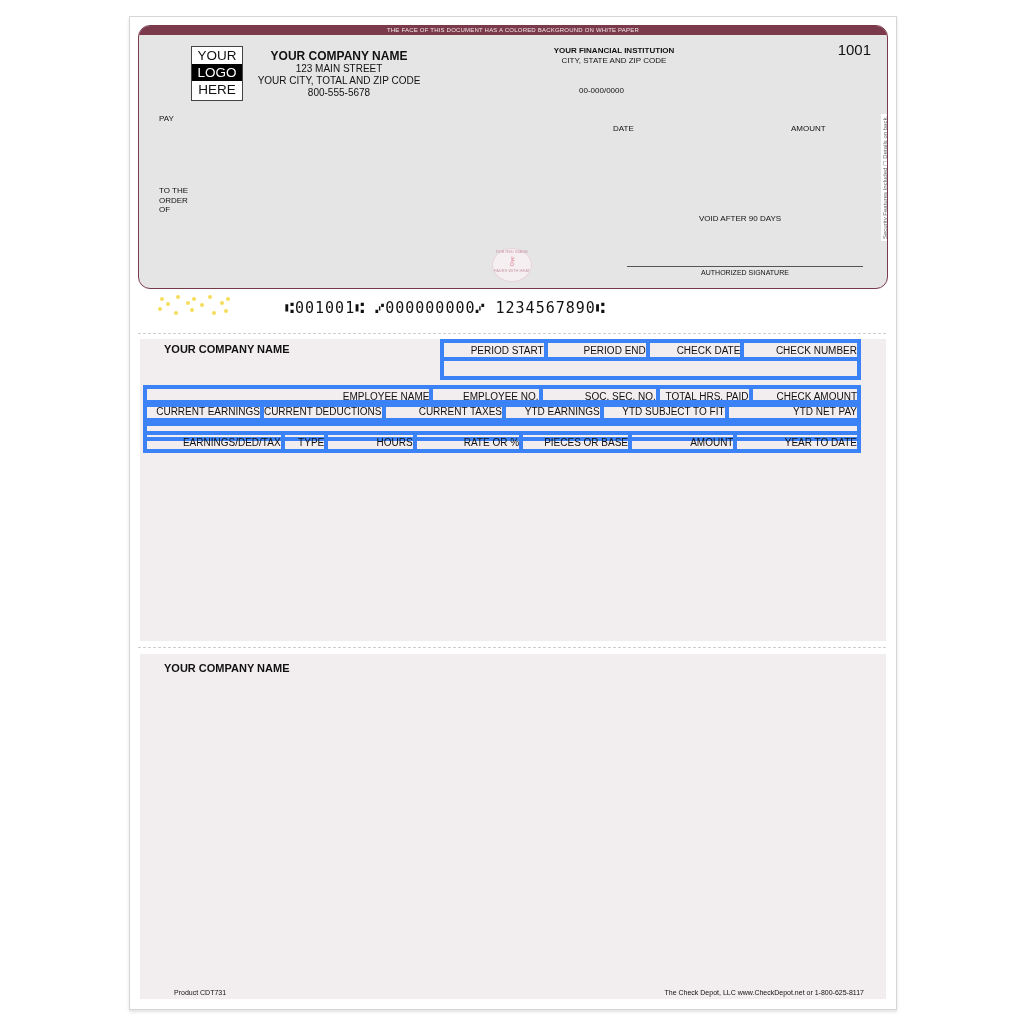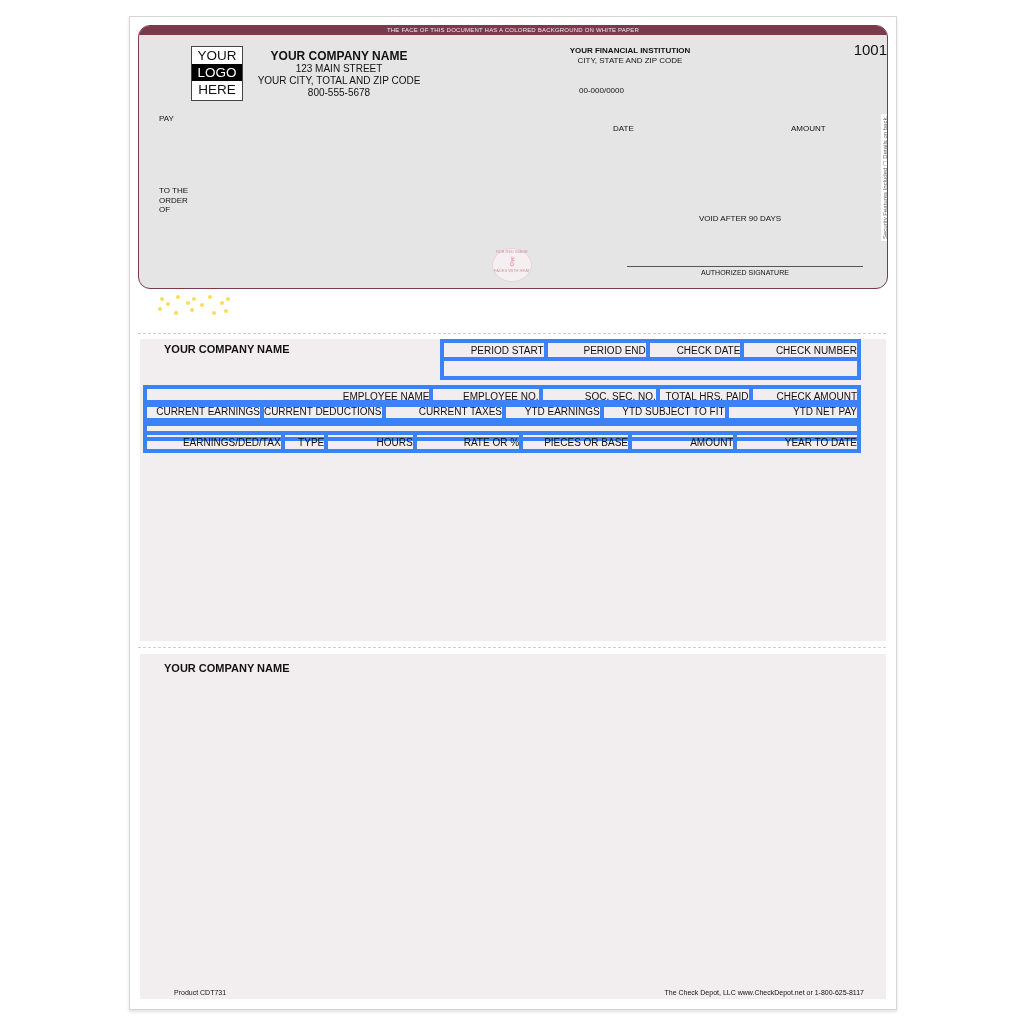--- a/index.html
+++ b/index.html
@@ -24,24 +24,24 @@
   }
   .abs { position: absolute; }
   .logo {
     position: absolute; left: 52px; top: 20px; width: 50px; height: 53px;
     border: 1px solid #444; background: #fff; text-align: center;
     font-size: 13.5px; line-height: 17px; font-weight: normal;
   }
   .logo .mid { background: #000; color: #fff; }
   .company { left: 105px; top: 23px; width: 190px; text-align: center; font-size: 10px; line-height: 12px; }
   .company .name { font-size: 12px; font-weight: bold; line-height: 14px; }
-  .bank { left: 406px; top: 20px; width: 170px; text-align: center; font-size: 8px; line-height: 10px; }
+  .bank { left: 390px; top: 20px; width: 170px; text-align: center; font-size: 8px; line-height: 10px; }
   .bank .name { font-weight: bold; }
   .routing { left: 440px; top: 60px; font-size: 8px; }
-  .checknum { right: 0; top: 15px; font-size: 15px; }
+  .checknum { right: 16px; top: 15px; font-size: 15px; }
   .lbl { font-size: 8px; line-height: 9.5px; }
   .sigline { left: 488px; top: 240px; width: 236px; border-top: 1px solid #555; }
   .siglabel { left: 488px; top: 243px; width: 236px; text-align: center; font-size: 7px; }
   .seal {
     left: 353px; top: 222px; width: 38px; height: 32px; border-radius: 50%;
     border: 1px solid #e5d5da; background: #f6eff1; color: #c89aa5; font-size: 4px; text-align: center;
   }
   .seal .key { font-size: 12px; line-height: 14px; color: #e7a8b6; }
   .side-text {
     position: absolute; left: 742px; top: 215px; transform-origin: left top; transform: rotate(-90deg);
@@ -126,20 +126,21 @@
       <span style="left:30px; top:6px;"></span>
     <span style="left:36px; top:2px;"></span>
       <span style="left:34px; top:13px;"></span>
     <span style="left:44px; top:8px;"></span>
       <span style="left:52px; top:0px;"></span>
     <span style="left:56px; top:16px;"></span>
       <span style="left:64px; top:6px;"></span>
     <span style="left:70px; top:2px;"></span>
       <span style="left:68px; top:14px;"></span>
   </div>
+  <div class="micr">⑆001001⑆ ⑇000000000⑇ 1234567890⑆</div>
 
   <div class="perf" style="top:316px;"></div>
 
   <div class="stub" style="top:322px; height:302px;">
     <div class="stub-title" style="top:4px;">YOUR COMPANY NAME</div>
 
     <table class="grid" style="left:300px; top:0px; width:421px;">
       <tbody>
           <tr>
         <td style="width:107px;">PERIOD START</td>

